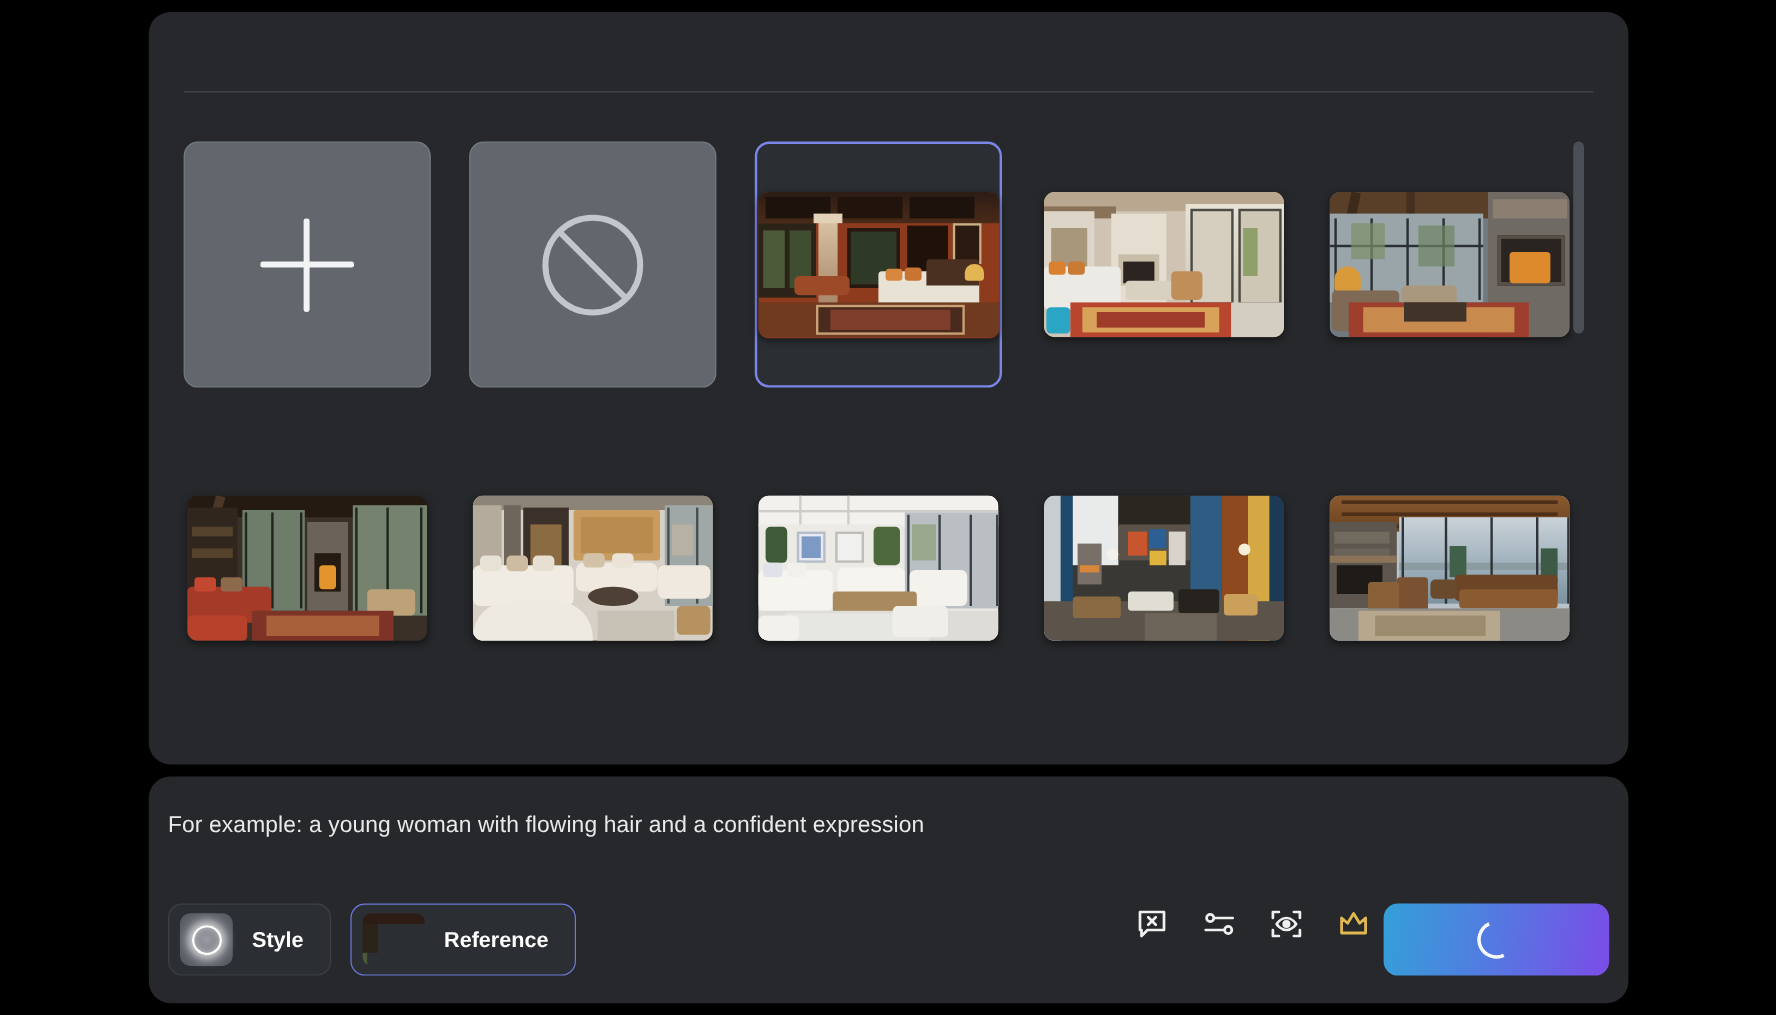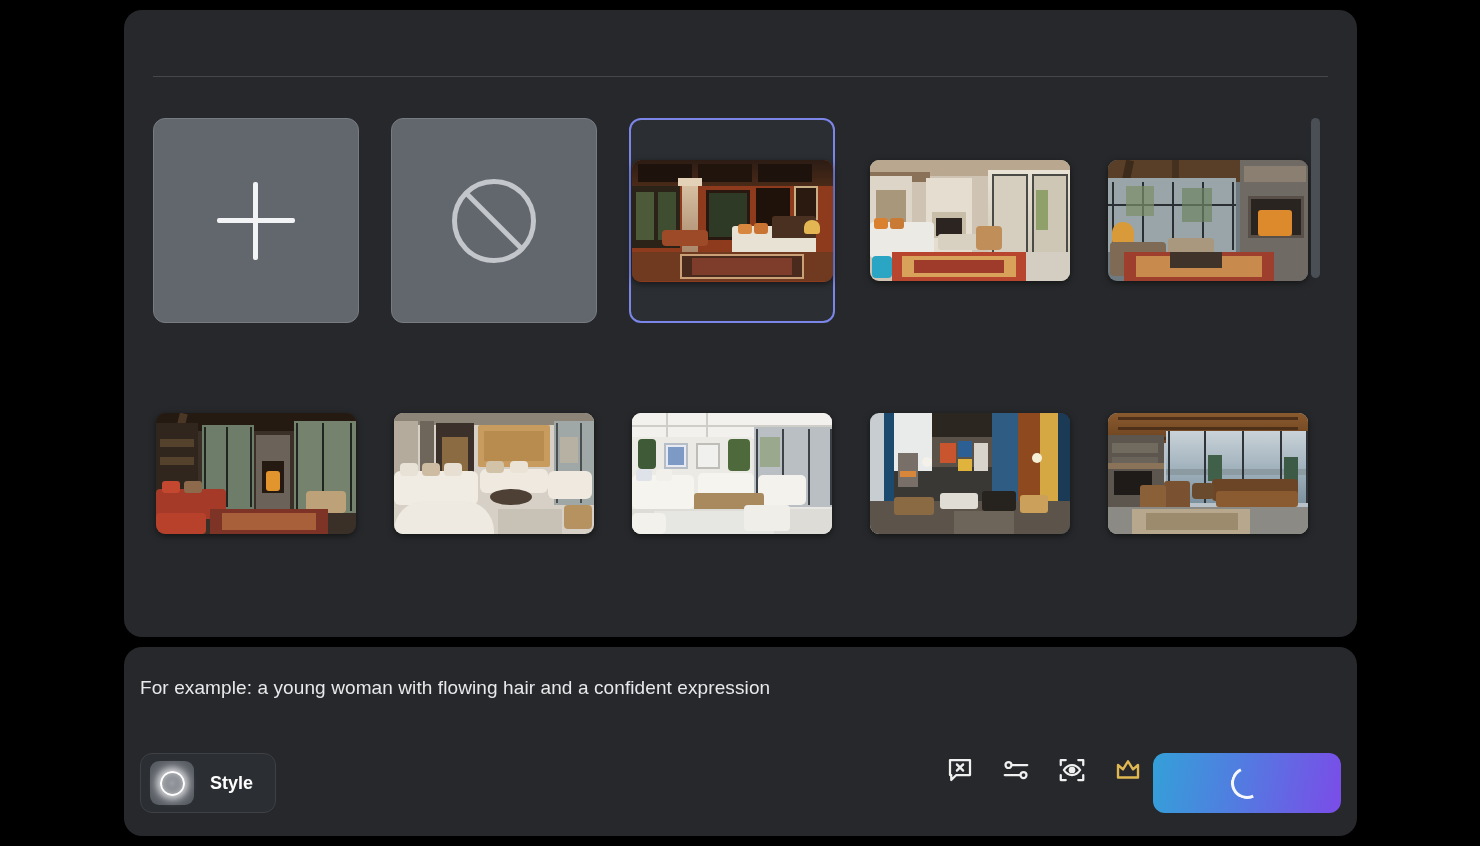--- a/index.html
+++ b/index.html
@@ -430,20 +430,30 @@
 
 
 
       <div class="tool-btn">
         <div class="mode-ring-wrap">
           <div class="mode-ring"></div>
         </div>
         <div class="tool-label">Style</div>
       </div>
 
+      <div class="tool-btn active">
+        <div class="tool-thumb">
+          <div class="el" style="inset:0;background:#8d3b1c;"></div>
+          <div class="el" style="left:0;top:0;width:52px;height:9px;background:#2c1c14;"></div>
+          <div class="el" style="left:0;top:8px;width:13px;height:24px;background:#2b2218;"></div>
+          <div class="el" style="left:2px;top:11px;width:4px;height:18px;background:#4d5a3a;"></div>
+
+        </div>
+        <div class="tool-label">Reference</div>
+      </div>
     </div>
 
     <div class="right-icons">
       <div class="ricon">
         <svg width="30" height="30" viewBox="0 0 24 24" fill="none" stroke="#f0f0f0" stroke-width="1.8" stroke-linecap="round" stroke-linejoin="round">
           <path d="M4 4h16v12H9l-4 4v-4H4z"></path>
           <line x1="9.5" y1="7.5" x2="14.5" y2="12.5"></line>
           <line x1="14.5" y1="7.5" x2="9.5" y2="12.5"></line>
         </svg>
       </div>

